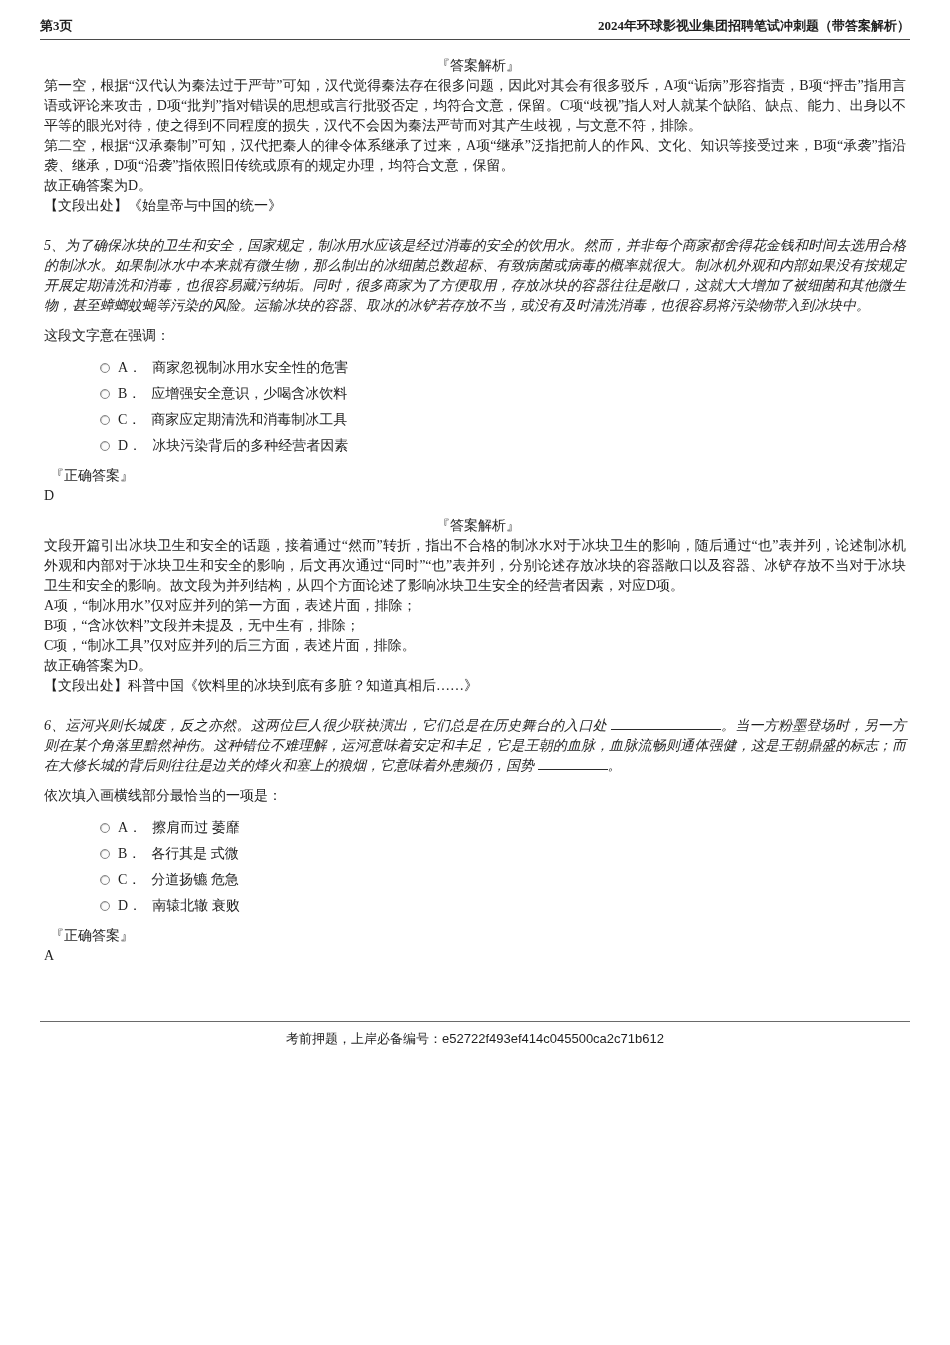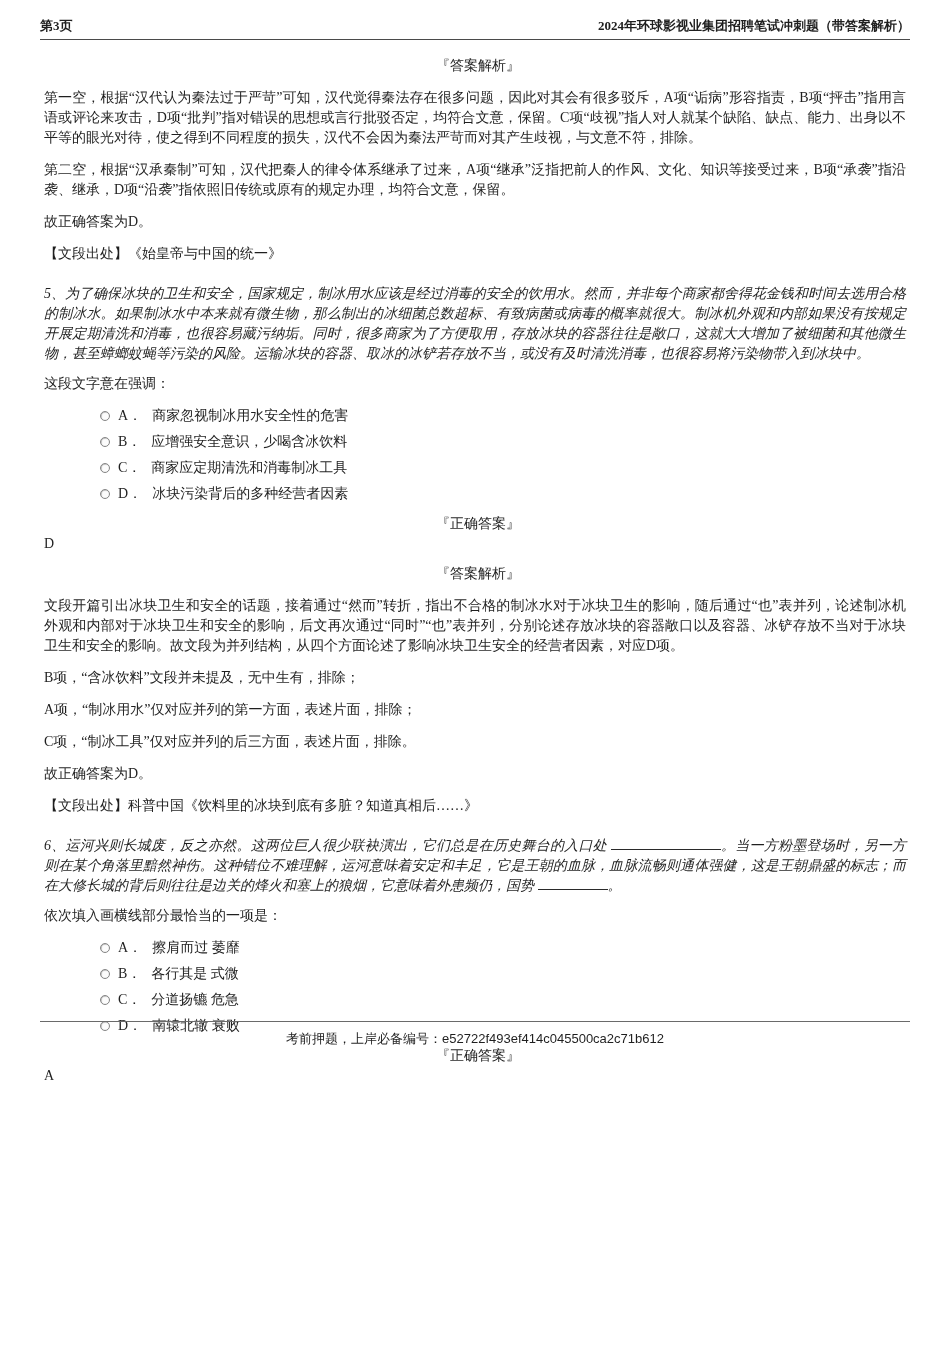--- a/index.html
+++ b/index.html
@@ -24,41 +24,41 @@
   .header .pageno { font-weight:bold; }
   .header .title  { font-weight:bold; }
 
   
   .content {
     padding:6px 44px 0 44px;
     font-size:14px;
     line-height:20px;
     text-align:justify;
   }
-  .para { margin-top:12px; }
+  .para { margin-top:0; }
   .bracket-heading { margin-top:10px; padding-left:6px; text-align:center; }
   .stem { margin-top:20px;font-style:italic; }
   .prompt { margin-top:10px; text-align:left; }
 
   .options { margin:12px 0 4px 0; padding-left:56px; }
   .option {
     display:flex; align-items:center;
     height:20px; margin-bottom:6px;
     text-align:left;
   }
   .radio {
     width:10px; height:10px; flex:0 0 10px;
     border:1px solid #858585; border-radius:50%;
     background:#fcfcfc;
     box-shadow:inset 0.5px 0.5px 1px rgba(0,0,0,0.35);
     margin-right:8px;
   }
   .opt-label { margin-right:10px; }
 
-  .answer-heading { margin-top:10px; padding-left:6px; text-align:center; }
+  .answer-heading { margin-top:10px; padding-left:6px; text-align:left; }
   .answer-value { margin-top:0; text-align:left; }
 
   .blank {
     display:inline-block;
     border-bottom:1px solid #2a2a2a;
     height:14px;
     vertical-align:baseline;
   }
   .blank1 { width:110px; }
   .blank2 { width:70px; }
@@ -115,22 +115,22 @@
         <span class="opt-label">D．</span>
         <span class="opt-text">冰块污染背后的多种经营者因素</span>
       </div>
     </div>
 
     <p class="answer-heading">『正确答案』</p>
     <p class="answer-value">D</p>
 
     <p class="bracket-heading">『答案解析』</p>
     <p class="para">文段开篇引出冰块卫生和安全的话题，接着通过“然而”转折，指出不合格的制冰水对于冰块卫生的影响，随后通过“也”表并列，论述制冰机外观和内部对于冰块卫生和安全的影响，后文再次通过“同时”“也”表并列，分别论述存放冰块的容器敞口以及容器、冰铲存放不当对于冰块卫生和安全的影响。故文段为并列结构，从四个方面论述了影响冰块卫生安全的经营者因素，对应D项。</p>
+    <p class="para">A项，“制冰用水”仅对应并列的第一方面，表述片面，排除；</p>
     <p class="para">B项，“含冰饮料”文段并未提及，无中生有，排除；</p>
-    <p class="para">A项，“制冰用水”仅对应并列的第一方面，表述片面，排除；</p>
     <p class="para">C项，“制冰工具”仅对应并列的后三方面，表述片面，排除。</p>
     <p class="para">故正确答案为D。</p>
     <p class="para">【文段出处】科普中国《饮料里的冰块到底有多脏？知道真相后……》</p>
 
     <p class="para stem"><span>6、运河兴则长城废，反之亦然。这两位巨人很少联袂演出，它们总是在历史舞台的入口处 </span><span class="blank blank1"></span><span>。当一方粉墨登场时，另一方则在某个角落里黯然神伤。这种错位不难理解，运河意味着安定和丰足，它是王朝的血脉，血脉流畅则通体强健，这是王朝鼎盛的标志；而在大修长城的背后则往往是边关的烽火和塞上的狼烟，它意味着外患频仍，国势 </span><span class="blank blank2"></span><span>。</span></p>
     <p class="para prompt">依次填入画横线部分最恰当的一项是：</p>
 
     <div class="options">
       <div class="option">
         <span class="radio"></span>

